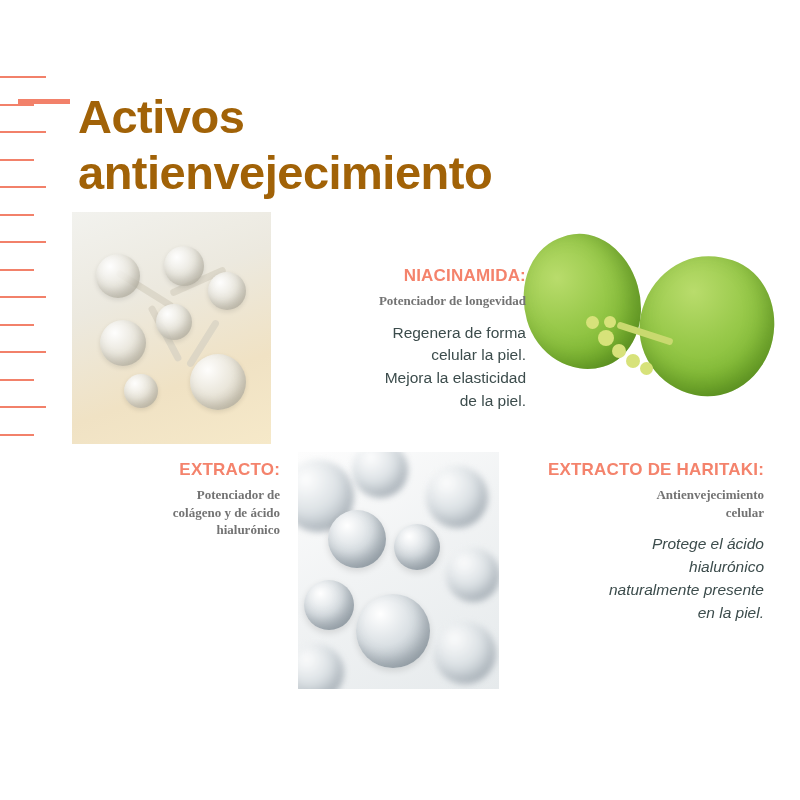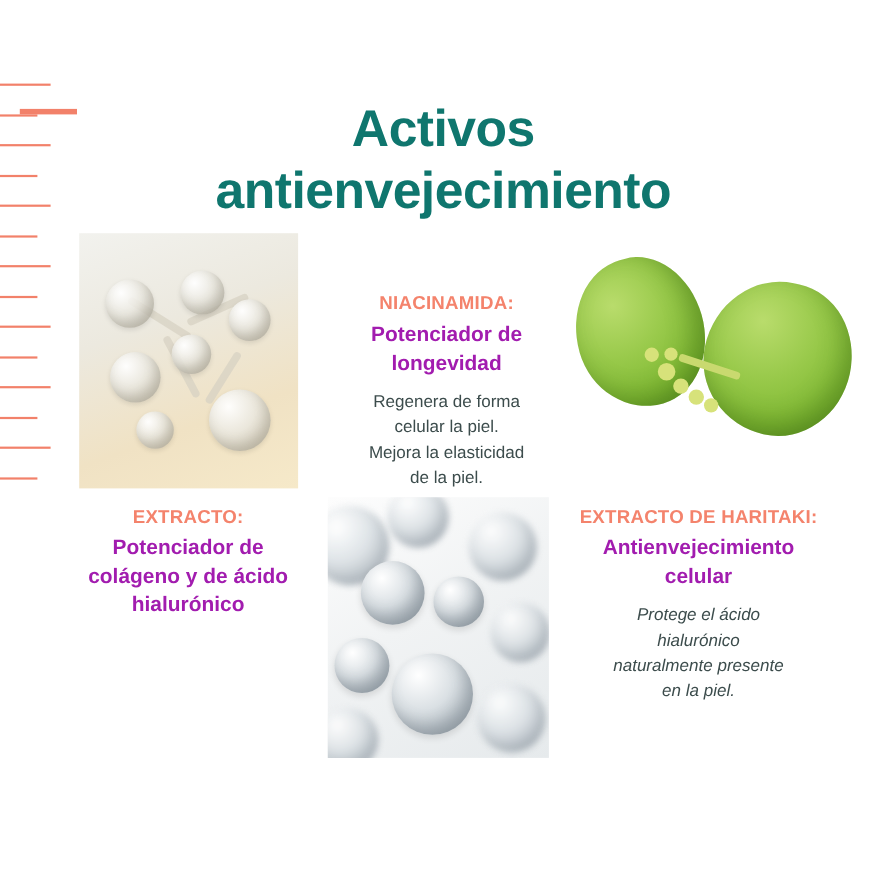--- a/index.html
+++ b/index.html
@@ -41,26 +41,25 @@
     height: 5px;
     background: #f2816a;
   }
 
   
   .title {
     position: absolute;
     left: 78px;
     top: 58px;
     width: 650px;
-    color: #0f766e;
+    color: #a16207;
     font-size: 47px;
     line-height: 1.18;
     font-weight: bold;
     letter-spacing: -0.5px;
-    text-align: center;
   }
   .title .line { display: block; }
 
   
   .img-panel {
     position: absolute;
     overflow: hidden;
   }
 
   
@@ -122,36 +121,37 @@
     border-radius: 50%;
     background: radial-gradient(circle at 33% 27%, #ffffff 0%, #d9dfe3 45%, #aeb8bf 80%, #8e9aa3 100%);
     box-shadow: inset -5px -7px 12px rgba(90,100,110,0.25);
   }
   #img-spheres .sph.blur { filter: blur(3px); opacity: .85; }
   #img-spheres .sph.clear { box-shadow: inset -6px -8px 14px rgba(80,90,100,0.3), 0 3px 7px rgba(0,0,0,0.12); }
 
   
   .block {
     position: absolute;
-    text-align: center;
+    text-align: right;
     color: #3b4a4a;
   }
   .block .heading {
     color: #f4836c;
     font-weight: bold;
     font-size: 17px;
     letter-spacing: .2px;
     margin-bottom: 6px;
   }
   .block .subheading {
-    color: #a21caf;
+    color: #737373;
     font-weight: bold;
-    font-size: 19px;
+    font-size: 13px;
     line-height: 1.35;
     margin-bottom: 12px;
+    font-family: Liberation Serif, serif;
   }
   .block .body {
     color: #3c4c4c;
     font-size: 15.5px;
     line-height: 1.48;
   }
 
   #block-niacinamida { left: 286px; top: 266px; width: 240px; }
   #block-retinal     { left: 62px;  top: 460px; width: 218px; }
   #block-haritaki    { left: 506px; top: 460px; width: 258px; }

